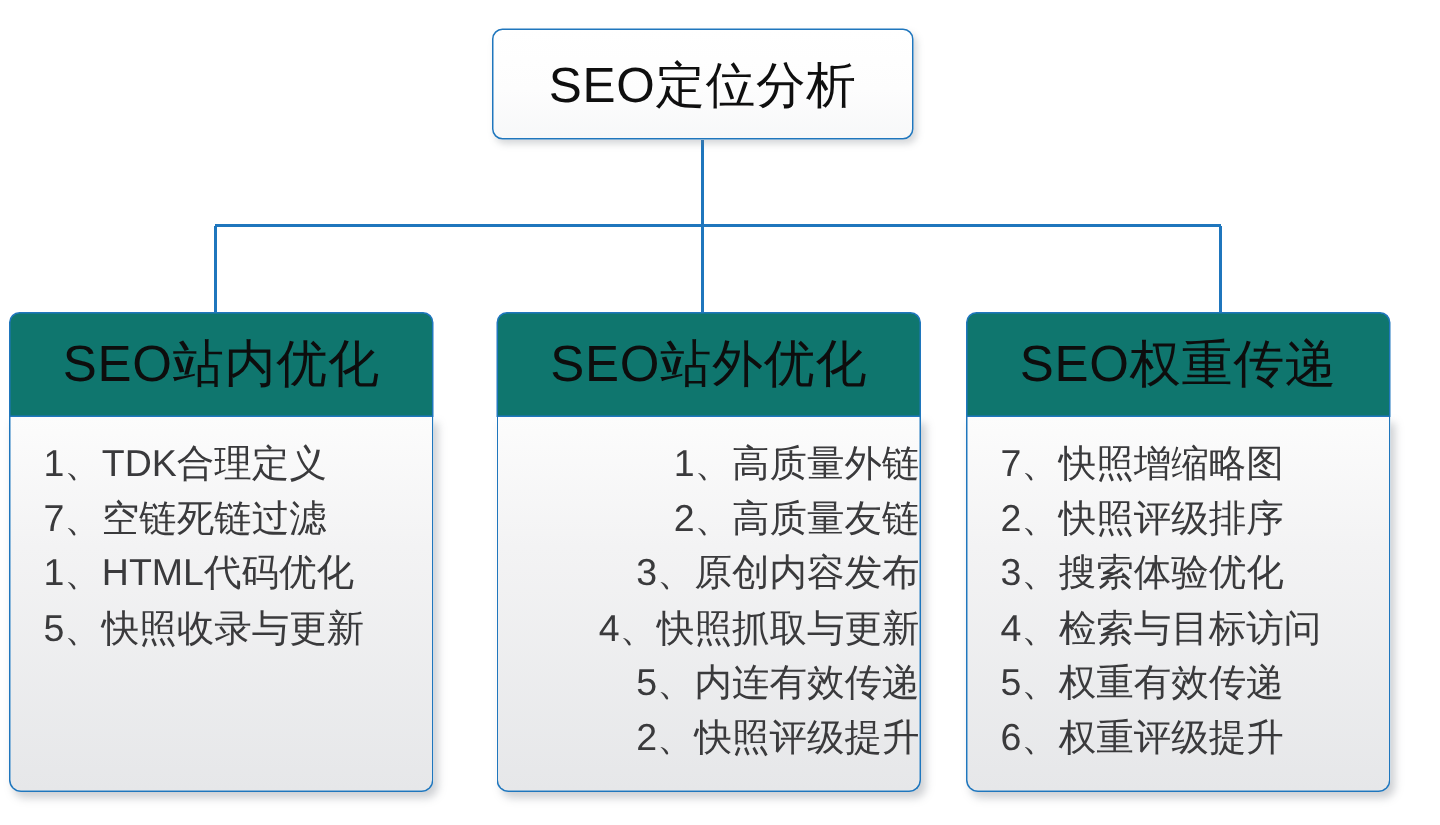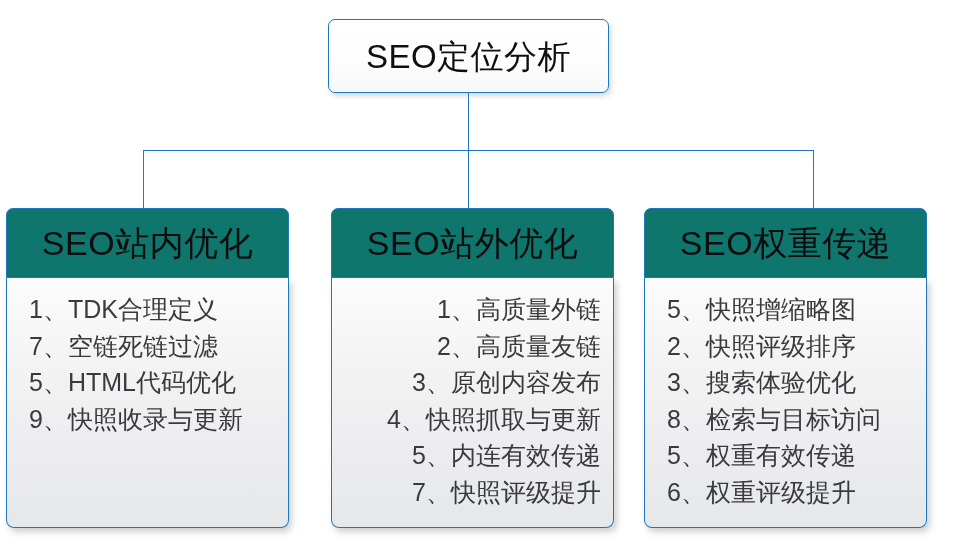--- a/index.html
+++ b/index.html
@@ -92,21 +92,21 @@
 
   .branch-body {
     position: relative;
     height: 250px;
     box-sizing: border-box;
     border: 1.4px solid #1f76bd;
     border-top: none;
     border-radius: 0 0 8px 8px;
     background: linear-gradient(to bottom, #fcfcfc 0%, #f3f3f4 35%, #e6e7e9 100%);
     box-shadow: 3px 4px 6px rgba(120,125,132,0.36);
-    padding: 13px 12px 0 0;
+    padding: 13px 0 0 0;
     overflow: hidden;
   }
 
   .item-list {
     list-style: none;
     margin: 0;
     padding: 0 0 0 22px;
   }
   .item {
     font-size: 25px;
@@ -143,51 +143,51 @@
   </div>
 
   <div class="branch col1">
     <div class="branch-head">
       <span class="branch-head-text">SEO站内优化</span>
     </div>
     <div class="branch-body">
       <ul class="item-list">
         <li class="item">1、TDK合理定义</li>
         <li class="item">7、空链死链过滤</li>
-        <li class="item">5、HTML代码优化</li>
-        <li class="item">9、快照收录与更新</li>
+        <li class="item">1、HTML代码优化</li>
+        <li class="item">5、快照收录与更新</li>
       </ul>
     </div>
   </div>
 
   <div class="branch col2">
     <div class="branch-head">
       <span class="branch-head-text">SEO站外优化</span>
     </div>
     <div class="branch-body">
       <ul class="item-list">
         <li class="item">1、高质量外链</li>
         <li class="item">2、高质量友链</li>
         <li class="item">3、原创内容发布</li>
         <li class="item">4、快照抓取与更新</li>
         <li class="item">5、内连有效传递</li>
-        <li class="item">7、快照评级提升</li>
+        <li class="item">2、快照评级提升</li>
       </ul>
     </div>
   </div>
 
   <div class="branch col3">
     <div class="branch-head">
       <span class="branch-head-text">SEO权重传递</span>
     </div>
     <div class="branch-body">
       <ul class="item-list">
-        <li class="item">5、快照增缩略图</li>
+        <li class="item">7、快照增缩略图</li>
         <li class="item">2、快照评级排序</li>
         <li class="item">3、搜索体验优化</li>
-        <li class="item">8、检索与目标访问</li>
+        <li class="item">4、检索与目标访问</li>
         <li class="item">5、权重有效传递</li>
         <li class="item">6、权重评级提升</li>
       </ul>
     </div>
   </div>
 
 </div>
 
 </body></html>

